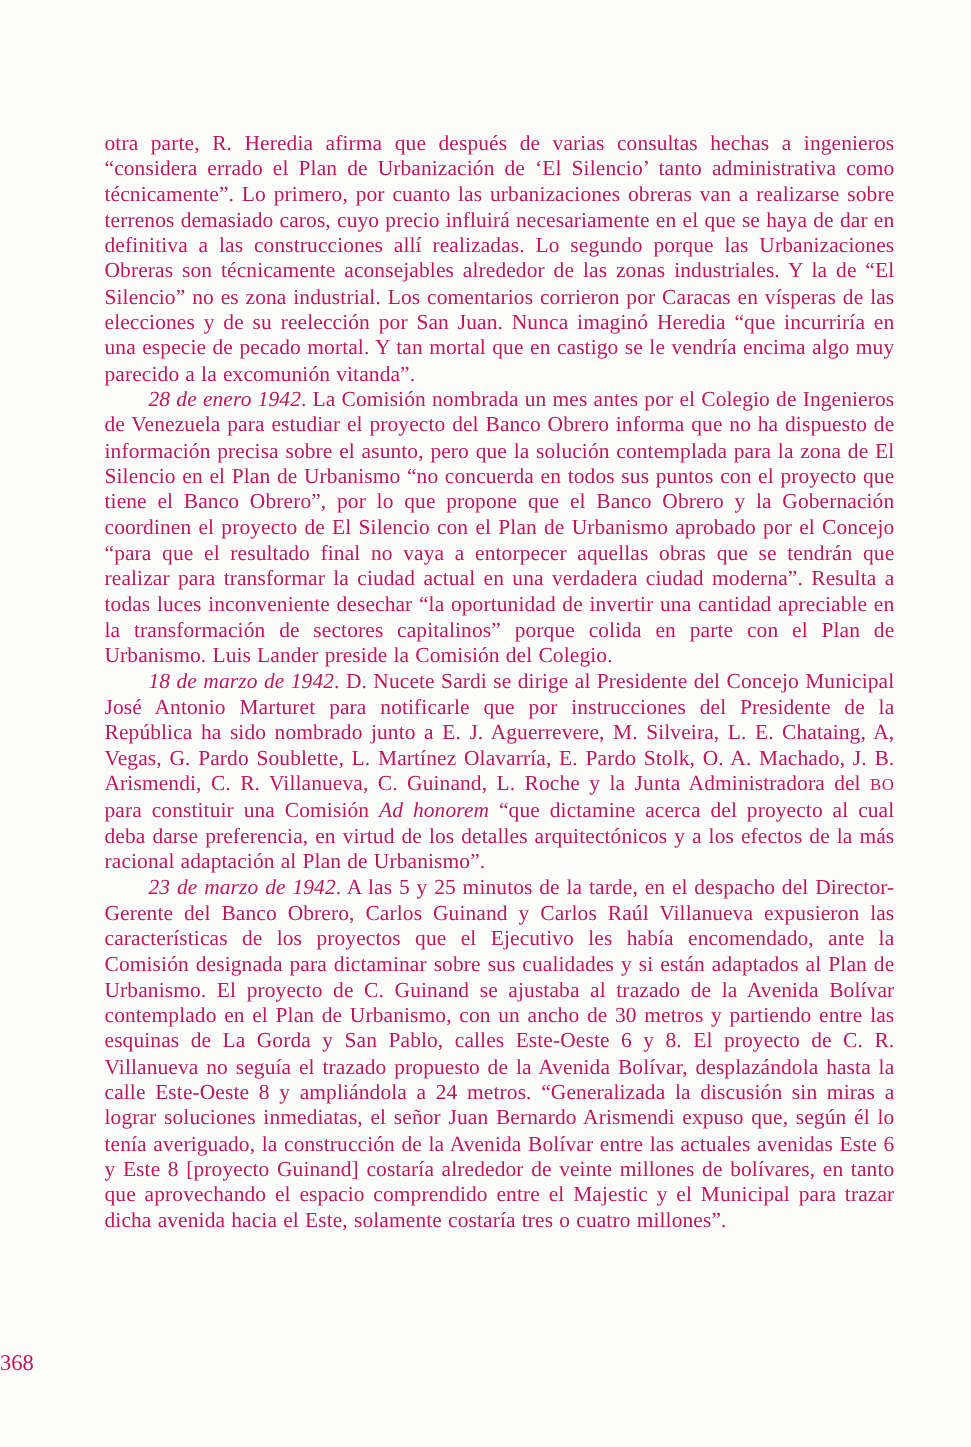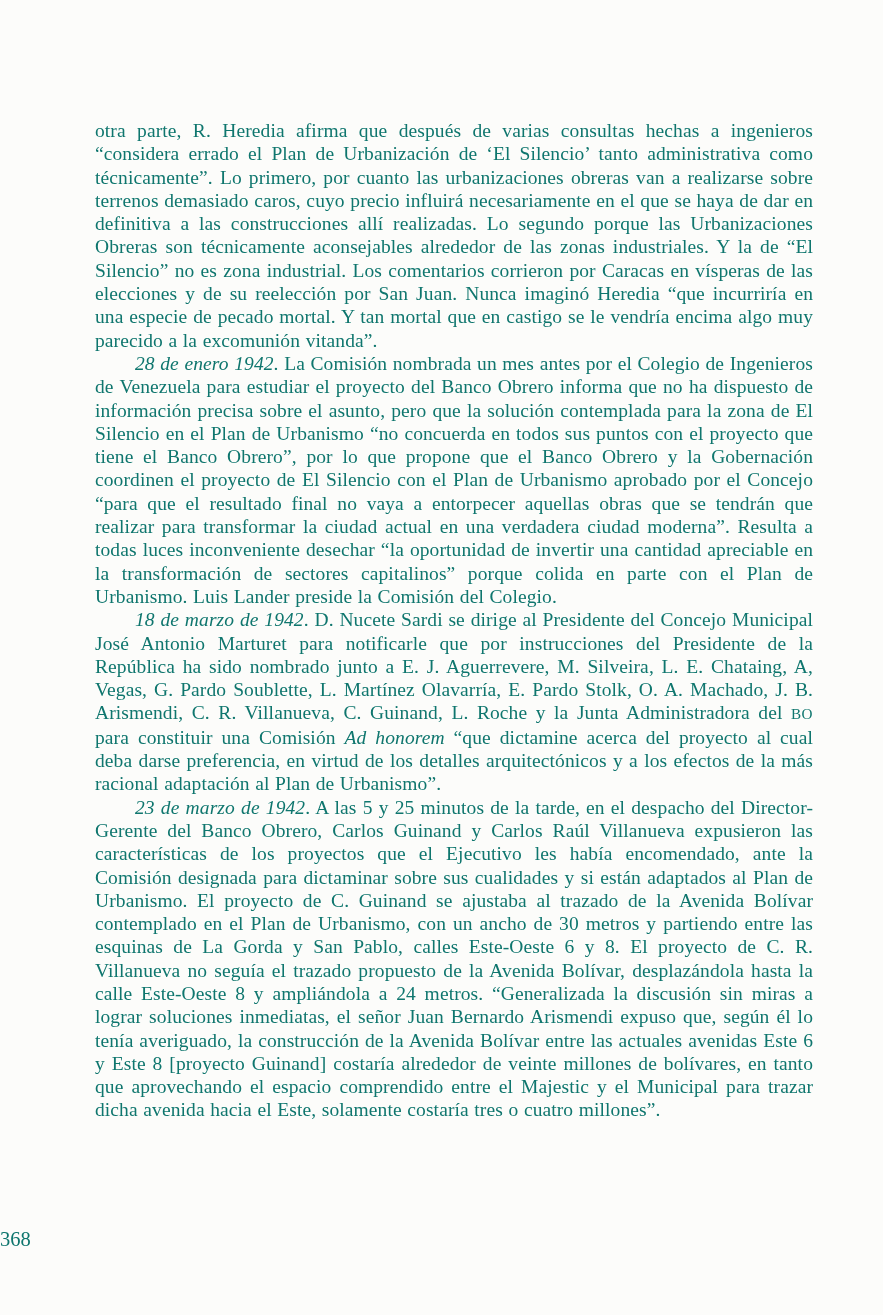--- a/index.html
+++ b/index.html
@@ -11,21 +11,21 @@
     height: 1315px;
     background: #ffffff;
   }
   .page {
     position: relative;
     width: 883px;
     height: 1315px;
     background: #fcfcfa;
     overflow: hidden;
     font-family: "Liberation Serif", "DejaVu Serif", serif;
-    color: #0f766e;
+    color: #be185d;
   }
   .text-block {
     position: absolute;
     left: 95px;
     top: 119px;
     width: 718px;
   }
   .para {
     margin: 0;
     font-size: 19.5px;

